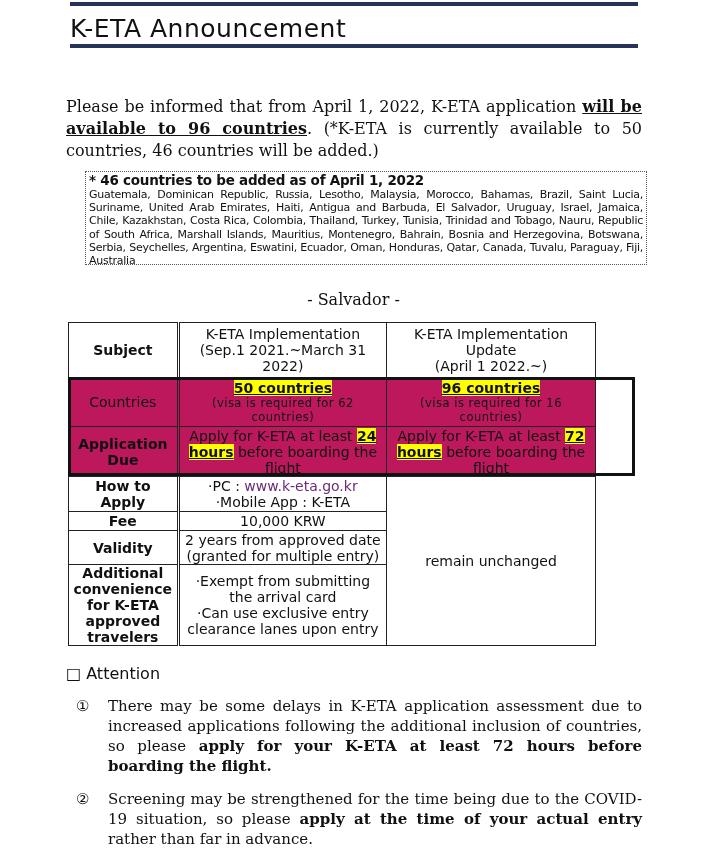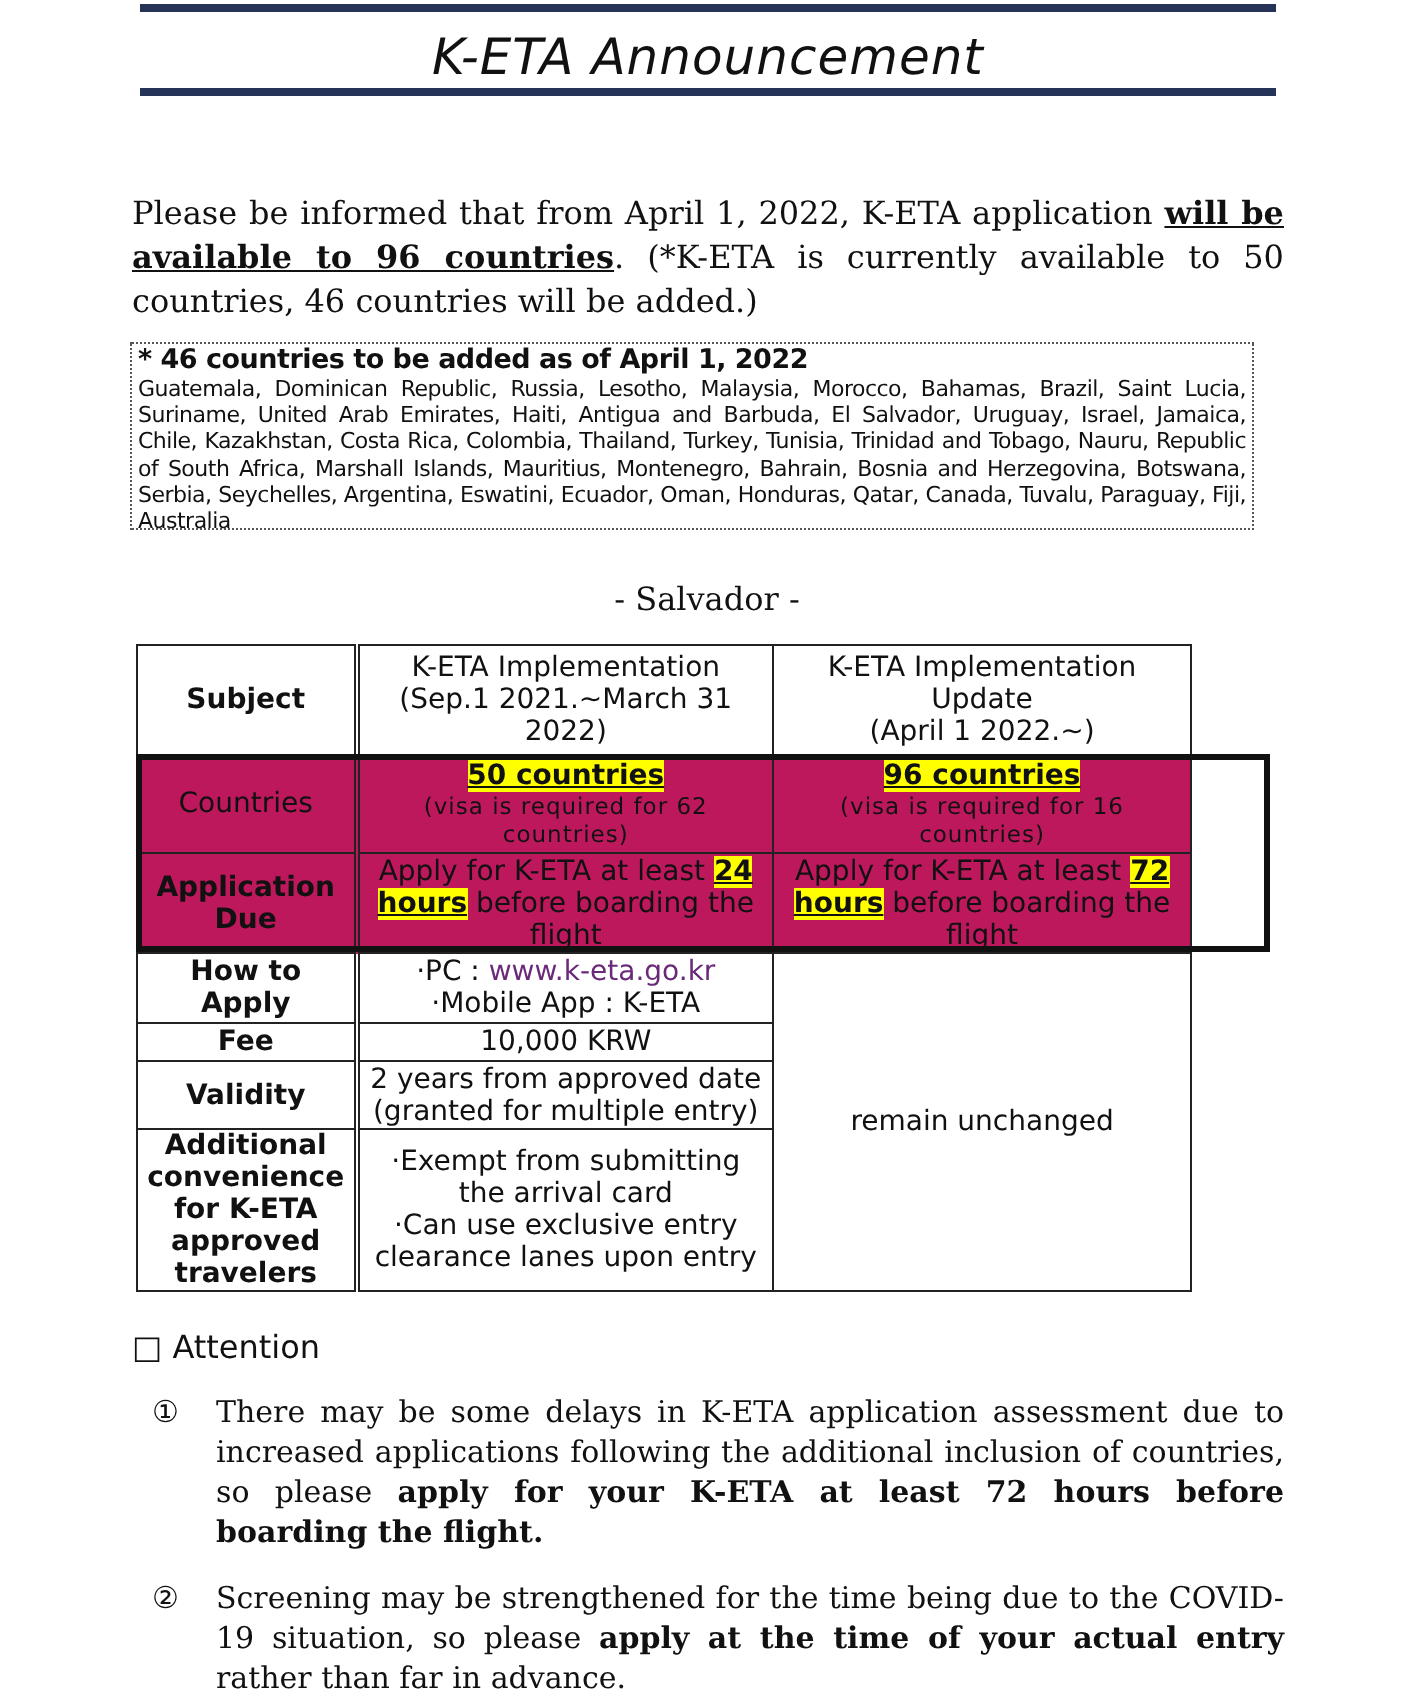--- a/index.html
+++ b/index.html
@@ -1,23 +1,23 @@
 <!DOCTYPE html>
 <html><head>
 <meta charset="utf-8">
 <style>
   html, body { margin: 0; padding: 0; background: #ffffff; }
   body { width: 707px; height: 853px; position: relative; overflow: hidden; font-family: "DejaVu Sans", sans-serif; color: #111; }
   .header { position: absolute; left: 70px; top: 2px; width: 568px; }
   .rule { height: 4px; background: #253358; }
-  .title { text-align: center; font-size: 25px; line-height: 30px; margin-top: 8px; letter-spacing: 0.5px; font-style: italic; }
+  .title { font-size: 25px; line-height: 30px; margin-top: 8px; letter-spacing: 0.5px; }
   .subtitle { text-align: center; font-size: 21px; line-height: 28px; margin-bottom: 6px; letter-spacing: 1.2px; }
   .intro { position: absolute; left: 66px; top: 96px; width: 576px; font-family: "DejaVu Serif", serif; font-size: 16px; line-height: 22px; text-align: justify; text-align-last: left; }
   .intro .strong { font-weight: bold; text-decoration: underline; }
-  .countrybox { position: absolute; left: 65px; top: 171px; width: 562px; height: 94px; border: 1px dotted #555; padding: 1px 3px; box-sizing: border-box; font-size: 11px; line-height: 13.2px; letter-spacing: -0.25px; text-align: justify; }
+  .countrybox { position: absolute; left: 85px; top: 171px; width: 562px; height: 94px; border: 1px dotted #555; padding: 1px 3px; box-sizing: border-box; font-size: 11px; line-height: 13.2px; letter-spacing: -0.25px; text-align: justify; }
   .countrybox .cb-title { font-weight: bold; font-size: 13.5px; line-height: 15px; }
   .details { position: absolute; left: 0; top: 290px; width: 707px; text-align: center; font-family: "DejaVu Serif", serif; font-size: 16px; }
   table.grid { position: absolute; left: 68px; top: 322px; width: 528px; border-collapse: collapse; font-size: 14px; }
   table.grid td { border: 1px solid #222; text-align: center; vertical-align: middle; padding: 0 4px; line-height: 16px; }
   td.hdr { font-weight: bold; width: 100px; }
   td.c1 { border-left: 3px double #222 !important; width: 220px; }
   td.c2 { width: 222px; }
   tr.blue td { background: #be185d; }
   .hl { background: #ffff00; font-weight: bold; text-decoration: underline; }
   .small { font-size: 11.5px; letter-spacing: 0.5px; line-height: 14px; }

